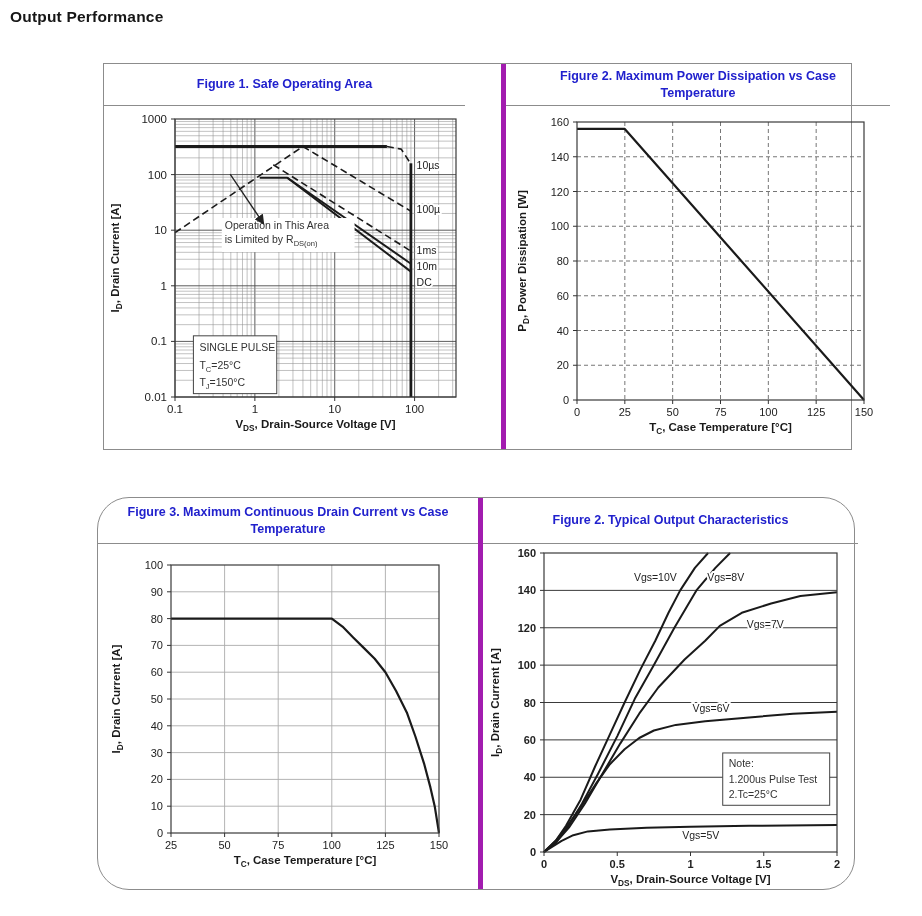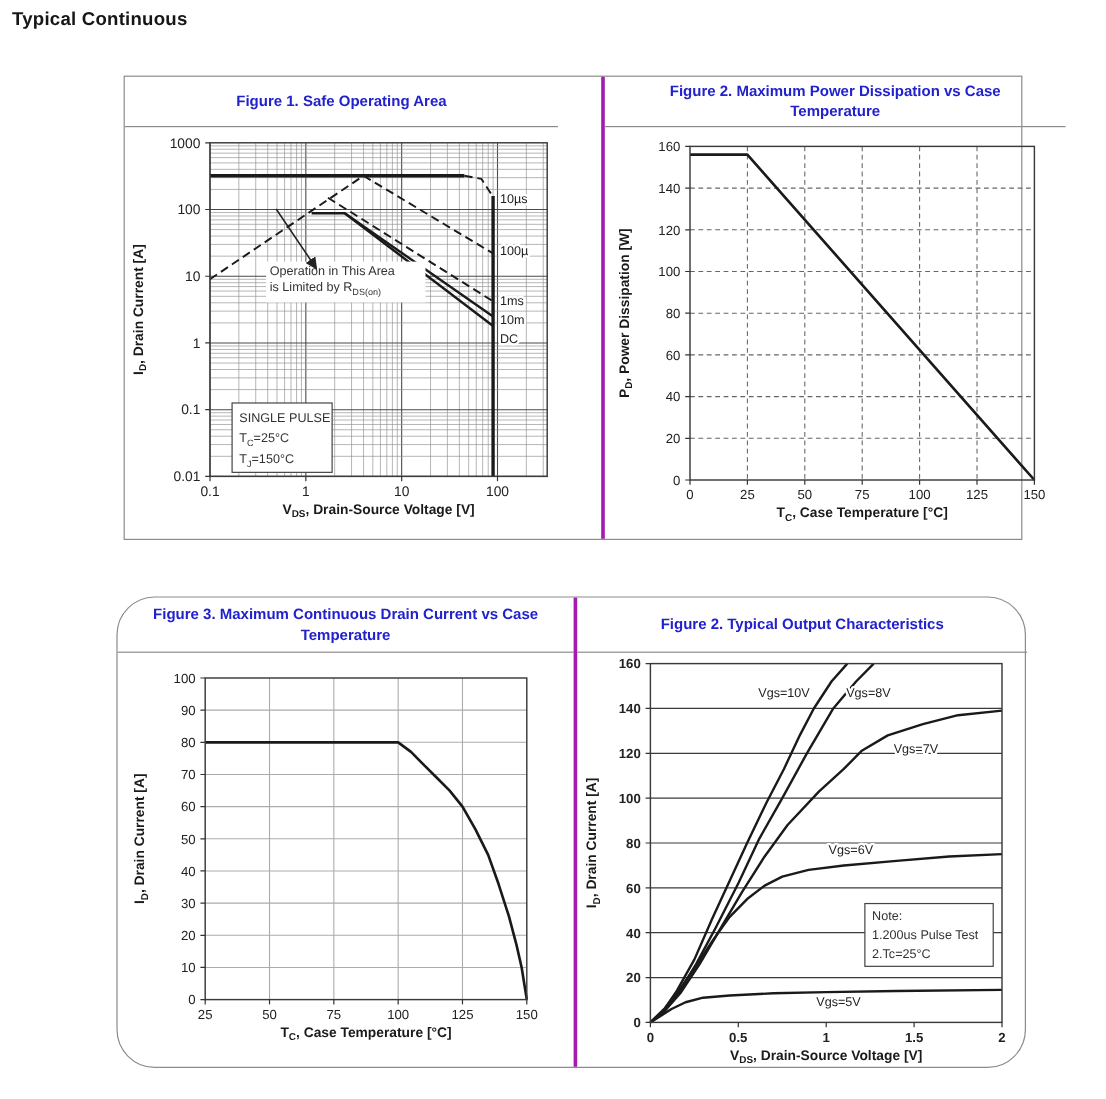--- a/index.html
+++ b/index.html
@@ -2,36 +2,36 @@
 <html><head>
 <meta charset="utf-8">
 <style>
   html,body{margin:0;padding:0;background:#ffffff;}
   body{width:922px;height:916px;position:relative;font-family:"Liberation Sans",sans-serif;overflow:hidden;}
   .heading{position:absolute;left:10px;top:8px;font-size:15.5px;font-weight:bold;color:#161616;letter-spacing:.2px;}
   .fig-table{position:absolute;display:flex;background:#fff;border:1px solid #8c8c8c;box-sizing:border-box;}
   #row1{left:103px;top:63px;width:749px;height:387px;gap:36px;}
   #row2{left:97px;top:497px;width:758px;height:393px;border-radius:32px;}
   .fig-cell{box-sizing:border-box;display:flex;flex-direction:column;}
-  .fig-cell.c2{flex:1;border-left:3px solid #a21caf;}
+  .fig-cell.c2{flex:1;border-left:5px solid #a21caf;}
   #row1 .c1{width:361px;}
   #row2 .c1{width:380px;}
   .fig-title{box-sizing:border-box;border-bottom:1px solid #8c8c8c;color:#2121cd;font-weight:bold;
              font-size:12.5px;line-height:1.3;display:flex;align-items:center;justify-content:center;
              text-align:center;padding:2px 26px;}
   #row1 .fig-title{height:42px;}
   #row2 .fig-title{height:46px;}
   .fig-body{flex:1;position:relative;overflow:hidden;}
   svg{display:block;}
   svg text{font-family:"Liberation Sans",sans-serif;}
 </style>
 </head>
 <body>
 
-<div class="heading">Typical Continuous</div>
+<div class="heading">Output Performance</div>
 
 <div class="fig-table" id="row1">
   <div class="fig-cell c1">
     <div class="fig-title">Figure 1. Safe Operating Area</div>
     <div class="fig-body">
       <svg width="361" height="343" viewBox="0 0 361 343">
           <defs>
             <clipPath id="fig1-clip">
               <rect x="70" y="12" width="283" height="280"></rect>
             </clipPath>

